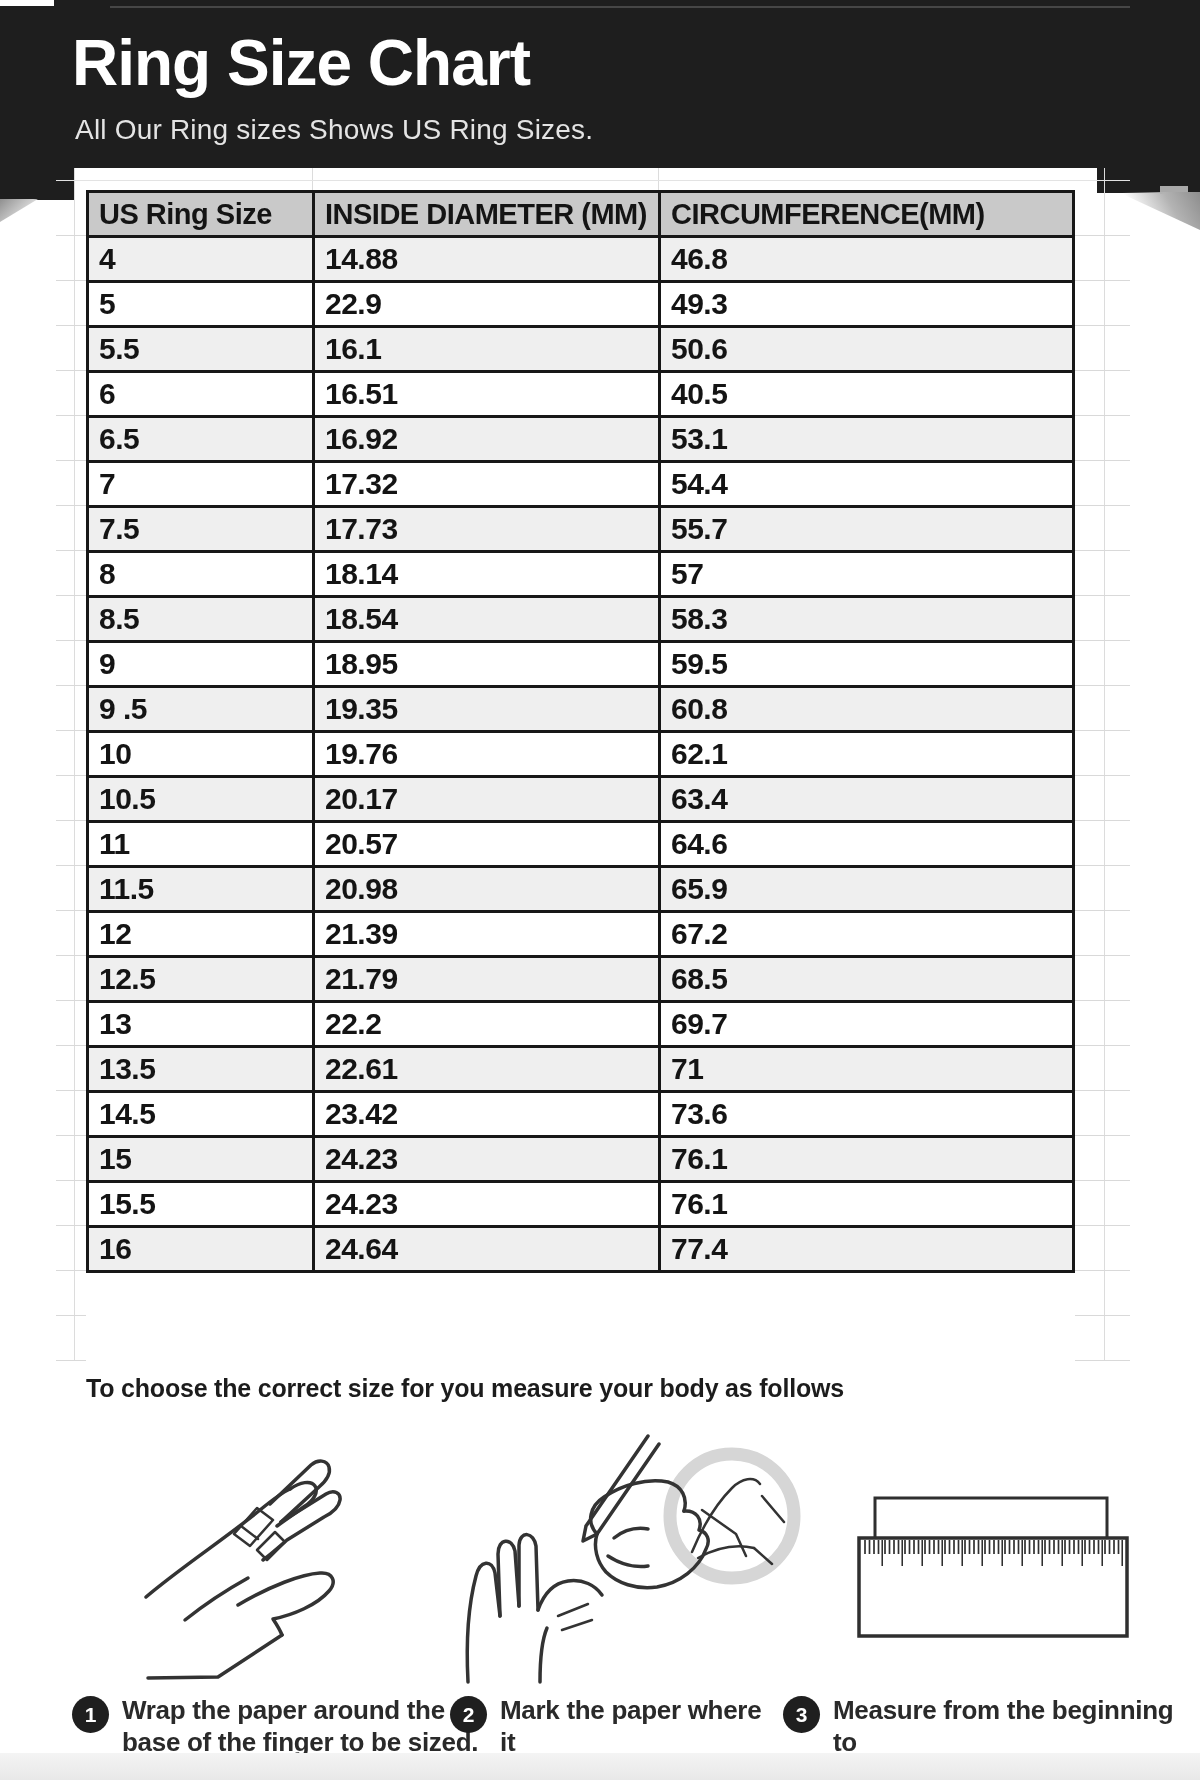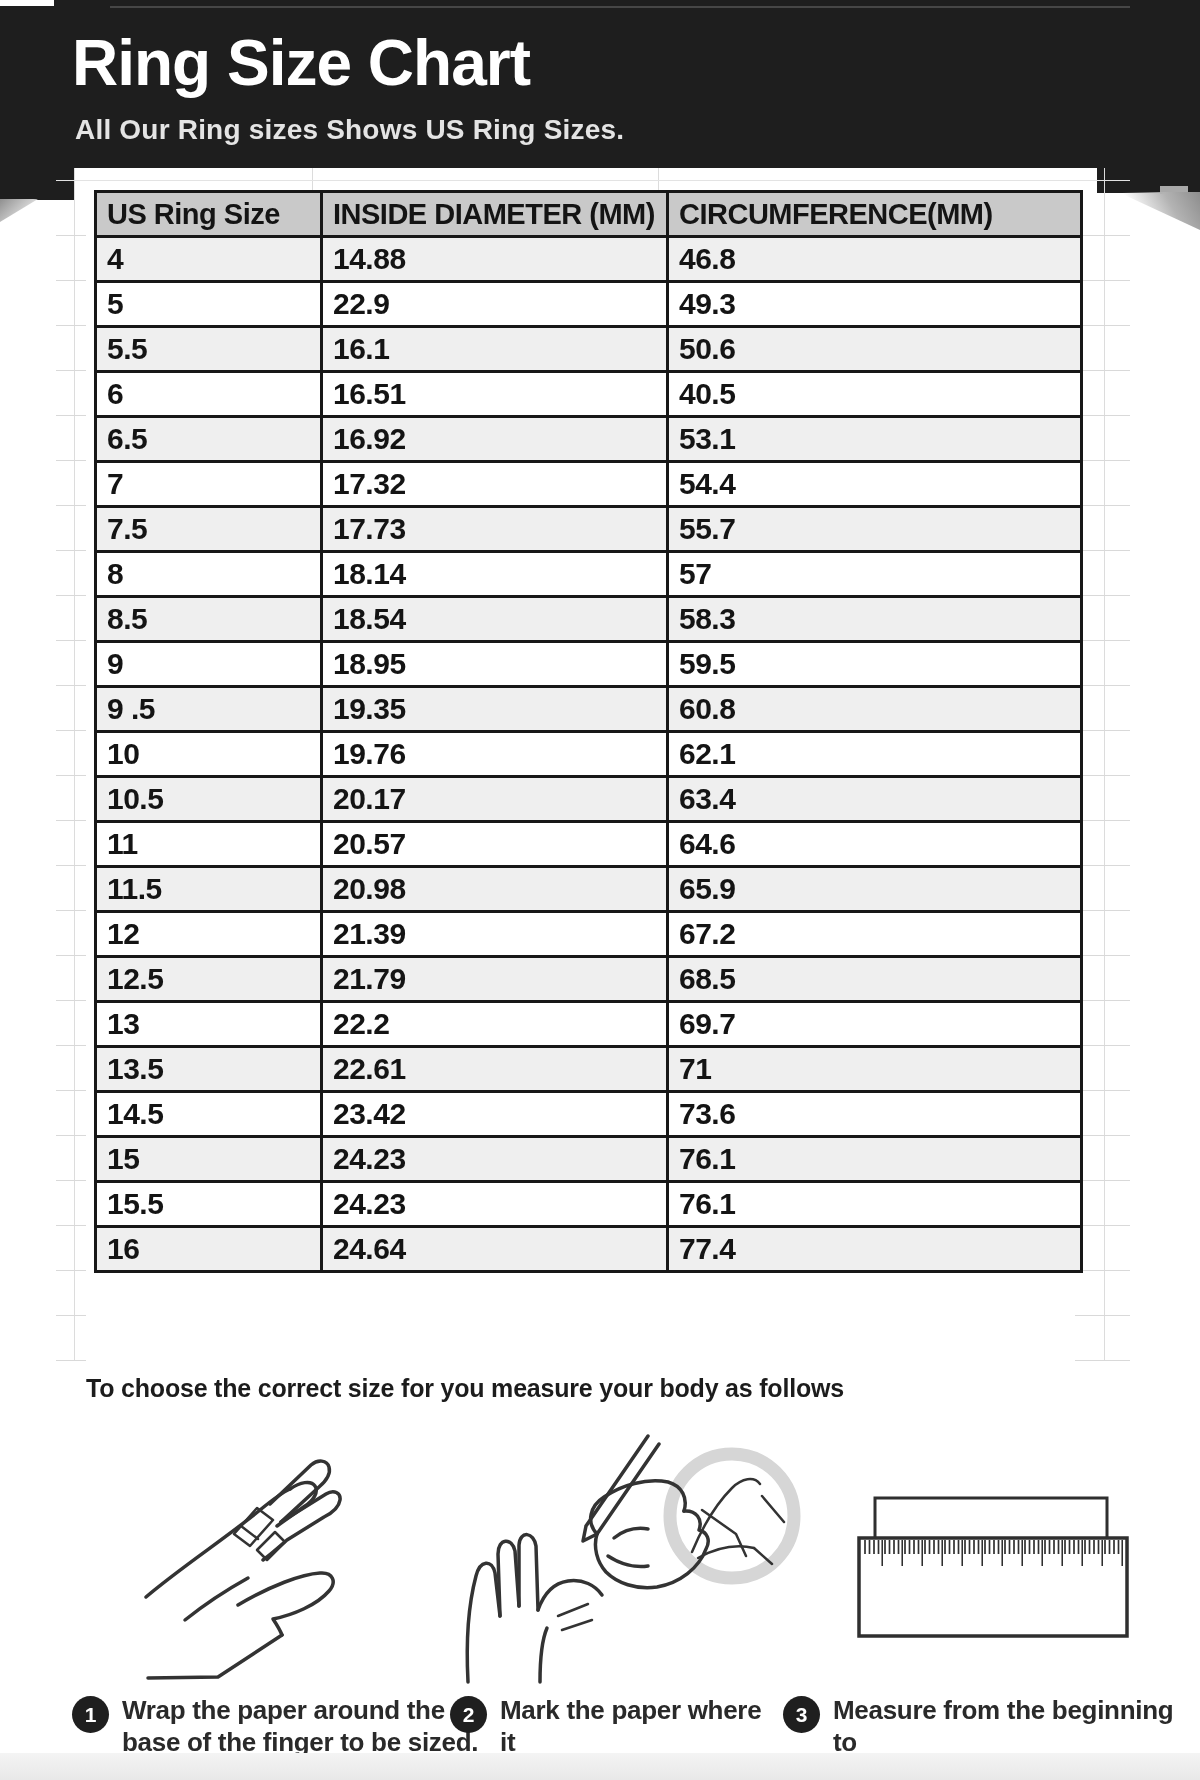--- a/index.html
+++ b/index.html
@@ -31,21 +31,21 @@
   .top-chip { position:absolute; left:0; top:0; width:54px; height:6px; background:#ffffff; }
   .top-hairline { position:absolute; left:110px; top:6px; width:1020px; height:2px; background:rgba(255,255,255,0.18); }
 
   .banner-title {
     position:absolute; left:72px; top:28px;
     font-size:64px; line-height:70px; font-weight:700; color:#ffffff;
     letter-spacing:-1px; white-space:nowrap;
   }
   .banner-subtitle {
     position:absolute; left:75px; top:113px;
-    font-size:28px; line-height:34px; font-weight:700; color:#e4e4e4;
+    font-size:28px; line-height:34px; font-weight:400; color:#e4e4e4;
     letter-spacing:0.2px; white-space:nowrap;
   }
 
   
   .gl { position:absolute; background:#dcdcdc; }
   .gl-v1 { left:74px;   top:168px; width:1px; height:1193px; }
   .gl-v2 { left:1104px; top:168px; width:1px; height:1193px; }
   .gl-v3 { left:312px;  top:168px; width:1px; height:23px; }
   .gl-v4 { left:658px;  top:168px; width:1px; height:23px; }
   .gl-h1 { left:56px;   top:180px; width:1074px; height:1px; background:#e3e3e3; }
@@ -54,21 +54,20 @@
     background:repeating-linear-gradient(180deg,#d9d9d9 0,#d9d9d9 1px,rgba(255,255,255,0) 1px,rgba(255,255,255,0) 45px);
   }
   .tick-left  { left:56px;   width:30px; }
   .tick-right { left:1075px; width:55px; }
 
   
   table.ring-table {
     position:absolute; left:86px; top:190px; width:986px;
     border-collapse:collapse; table-layout:fixed;
     border:1px solid #b91c1c;
-    margin-left:8px;
   }
   .ring-table col.c1 { width:226px; }
   .ring-table col.c2 { width:346px; }
   .ring-table col.c3 { width:414px; }
   .ring-table th, .ring-table td {
     border:3px solid #171717; height:45px;
     text-align:left; vertical-align:middle;
     padding:0 0 0 10px; white-space:nowrap; overflow:hidden;
     color:#141414; letter-spacing:-0.5px;
   }

